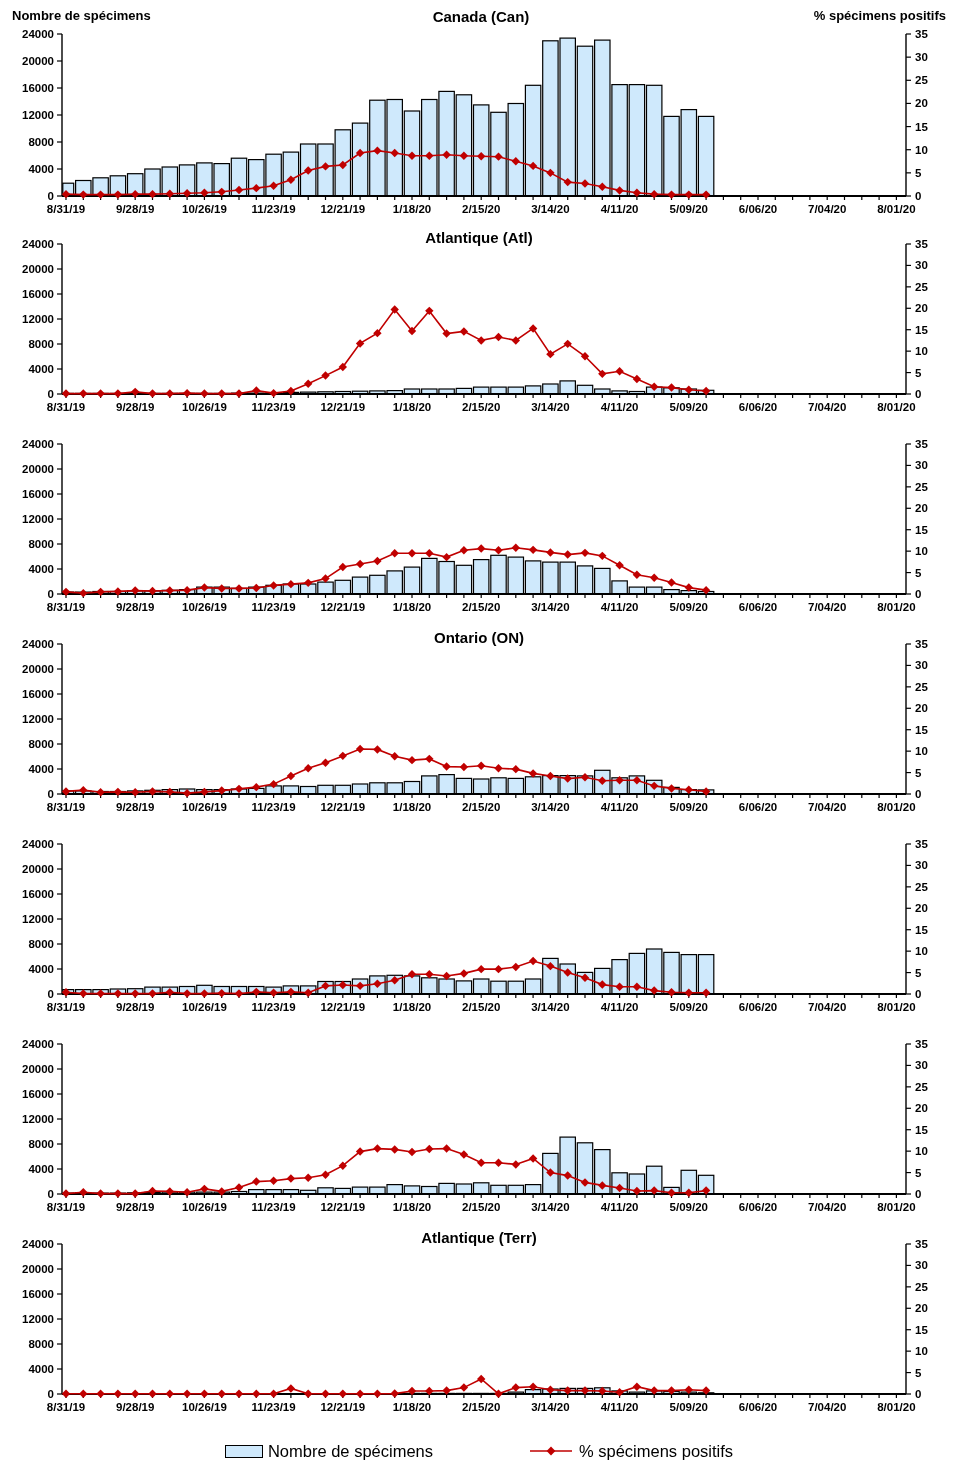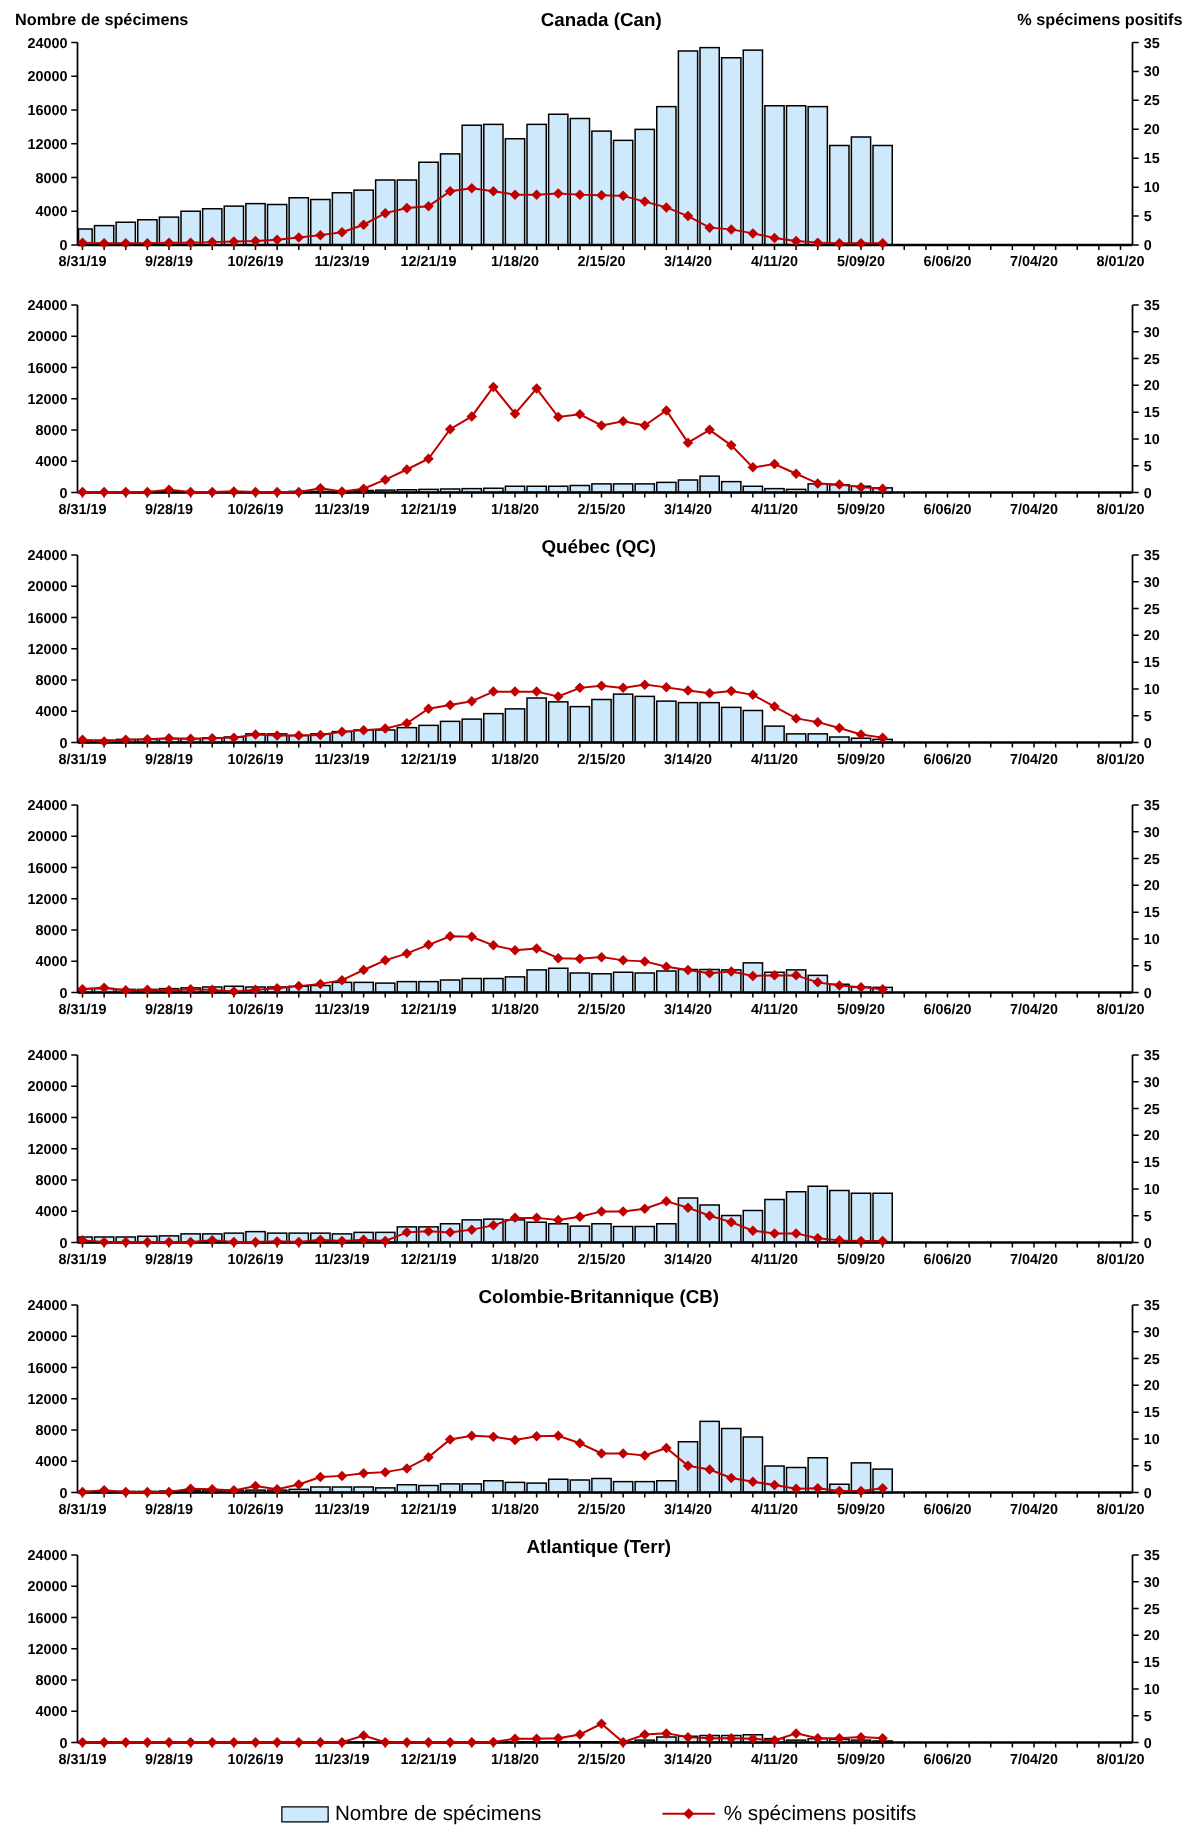--- a/index.html
+++ b/index.html
@@ -209,20 +209,21 @@
       <path d="M619.6 156.24571428571429 L623.8000000000001 160.44571428571427 L619.6 164.64571428571426 L615.4 160.44571428571427 Z" fill="var(--line-color)"></path>
       <path d="M636.9 158.56 L641.1 162.76 L636.9 166.95999999999998 L632.6999999999999 162.76 Z" fill="var(--line-color)"></path>
       <path d="M654.2 159.94857142857143 L658.4000000000001 164.14857142857142 L654.2 168.3485714285714 L650 164.14857142857142 Z" fill="var(--line-color)"></path>
       <path d="M671.5 160.4114285714286 L675.7 164.61142857142858 L671.5 168.81142857142856 L667.3 164.61142857142858 Z" fill="var(--line-color)"></path>
       <path d="M688.8000000000001 160.4114285714286 L693.0000000000001 164.61142857142858 L688.8000000000001 168.81142857142856 L684.6 164.61142857142858 Z" fill="var(--line-color)"></path>
       <path d="M706.1 160.4114285714286 L710.3000000000001 164.61142857142858 L706.1 168.81142857142856 L701.9 164.61142857142858 Z" fill="var(--line-color)"></path>
     </svg>
 </div>
 
 <div class="panel">
+  <div class="panel-title">Atlantique (Atl)</div>
   <svg class="chart" width="958" height="200">
       <rect x="62.8" y="165.4" width="10.9" height="0.6" fill="var(--bar-fill)" stroke="#000" stroke-width="1.2"></rect>
       <rect x="75.6" y="165.4" width="15.4" height="0.6" fill="var(--bar-fill)" stroke="#000" stroke-width="1.2"></rect>
       <rect x="92.9" y="165.4" width="15.4" height="0.6" fill="var(--bar-fill)" stroke="#000" stroke-width="1.2"></rect>
       <rect x="110.2" y="165.4" width="15.4" height="0.6" fill="var(--bar-fill)" stroke="#000" stroke-width="1.2"></rect>
       <rect x="127.5" y="165.4" width="15.4" height="0.6" fill="var(--bar-fill)" stroke="#000" stroke-width="1.2"></rect>
       <rect x="144.8" y="165.4" width="15.4" height="0.6" fill="var(--bar-fill)" stroke="#000" stroke-width="1.2"></rect>
       <rect x="162.1" y="165.4" width="15.4" height="0.6" fill="var(--bar-fill)" stroke="#000" stroke-width="1.2"></rect>
       <rect x="179.4" y="165.4" width="15.4" height="0.6" fill="var(--bar-fill)" stroke="#000" stroke-width="1.2"></rect>
       <rect x="196.7" y="165.4" width="15.4" height="0.6" fill="var(--bar-fill)" stroke="#000" stroke-width="1.2"></rect>
@@ -386,21 +387,20 @@
       <path d="M619.6 139.0857142857143 L623.8000000000001 143.28571428571428 L619.6 147.48571428571427 L615.4 143.28571428571428 Z" fill="var(--line-color)"></path>
       <path d="M636.9 146.8 L641.1 151 L636.9 155.2 L632.6999999999999 151 Z" fill="var(--line-color)"></path>
       <path d="M654.2 154.51428571428573 L658.4000000000001 158.71428571428572 L654.2 162.9142857142857 L650 158.71428571428572 Z" fill="var(--line-color)"></path>
       <path d="M671.5 155.3714285714286 L675.7 159.57142857142858 L671.5 163.77142857142857 L667.3 159.57142857142858 Z" fill="var(--line-color)"></path>
       <path d="M688.8000000000001 157.51428571428573 L693.0000000000001 161.71428571428572 L688.8000000000001 165.9142857142857 L684.6 161.71428571428572 Z" fill="var(--line-color)"></path>
       <path d="M706.1 158.8 L710.3000000000001 163 L706.1 167.2 L701.9 163 Z" fill="var(--line-color)"></path>
     </svg>
 </div>
 
 <div class="panel">
-  <div class="panel-title">Québec (QC)</div>
   <svg class="chart" width="958" height="200">
       <rect x="62.8" y="164.1" width="10.9" height="1.9" fill="var(--bar-fill)" stroke="#000" stroke-width="1.2"></rect>
       <rect x="75.6" y="164.1" width="15.4" height="1.9" fill="var(--bar-fill)" stroke="#000" stroke-width="1.2"></rect>
       <rect x="92.9" y="163.5" width="15.4" height="2.5" fill="var(--bar-fill)" stroke="#000" stroke-width="1.2"></rect>
       <rect x="110.2" y="163.5" width="15.4" height="2.5" fill="var(--bar-fill)" stroke="#000" stroke-width="1.2"></rect>
       <rect x="127.5" y="162.9" width="15.4" height="3.1" fill="var(--bar-fill)" stroke="#000" stroke-width="1.2"></rect>
       <rect x="144.8" y="162.9" width="15.4" height="3.1" fill="var(--bar-fill)" stroke="#000" stroke-width="1.2"></rect>
       <rect x="162.1" y="162.3" width="15.4" height="3.8" fill="var(--bar-fill)" stroke="#000" stroke-width="1.2"></rect>
       <rect x="179.4" y="161.6" width="15.4" height="4.4" fill="var(--bar-fill)" stroke="#000" stroke-width="1.2"></rect>
       <rect x="196.7" y="159.1" width="15.4" height="6.9" fill="var(--bar-fill)" stroke="#000" stroke-width="1.2"></rect>
@@ -564,20 +564,21 @@
       <path d="M619.6 133.0857142857143 L623.8000000000001 137.28571428571428 L619.6 141.48571428571427 L615.4 137.28571428571428 Z" fill="var(--line-color)"></path>
       <path d="M636.9 142.51428571428573 L641.1 146.71428571428572 L636.9 150.9142857142857 L632.6999999999999 146.71428571428572 Z" fill="var(--line-color)"></path>
       <path d="M654.2 145.51428571428573 L658.4000000000001 149.71428571428572 L654.2 153.9142857142857 L650 149.71428571428572 Z" fill="var(--line-color)"></path>
       <path d="M671.5 150.22857142857143 L675.7 154.42857142857142 L671.5 158.6285714285714 L667.3 154.42857142857142 Z" fill="var(--line-color)"></path>
       <path d="M688.8000000000001 155.3714285714286 L693.0000000000001 159.57142857142858 L688.8000000000001 163.77142857142857 L684.6 159.57142857142858 Z" fill="var(--line-color)"></path>
       <path d="M706.1 157.94285714285715 L710.3000000000001 162.14285714285714 L706.1 166.34285714285713 L701.9 162.14285714285714 Z" fill="var(--line-color)"></path>
     </svg>
 </div>
 
 <div class="panel">
+  <div class="panel-title">Ontario (ON)</div>
   <svg class="chart" width="958" height="200">
       <rect x="62.8" y="162.9" width="10.9" height="3.1" fill="var(--bar-fill)" stroke="#000" stroke-width="1.2"></rect>
       <rect x="75.6" y="162.9" width="15.4" height="3.1" fill="var(--bar-fill)" stroke="#000" stroke-width="1.2"></rect>
       <rect x="92.9" y="163.5" width="15.4" height="2.5" fill="var(--bar-fill)" stroke="#000" stroke-width="1.2"></rect>
       <rect x="110.2" y="163.5" width="15.4" height="2.5" fill="var(--bar-fill)" stroke="#000" stroke-width="1.2"></rect>
       <rect x="127.5" y="162.9" width="15.4" height="3.1" fill="var(--bar-fill)" stroke="#000" stroke-width="1.2"></rect>
       <rect x="144.8" y="162.3" width="15.4" height="3.8" fill="var(--bar-fill)" stroke="#000" stroke-width="1.2"></rect>
       <rect x="162.1" y="161.6" width="15.4" height="4.4" fill="var(--bar-fill)" stroke="#000" stroke-width="1.2"></rect>
       <rect x="179.4" y="161.0" width="15.4" height="5.0" fill="var(--bar-fill)" stroke="#000" stroke-width="1.2"></rect>
       <rect x="196.7" y="161.6" width="15.4" height="4.4" fill="var(--bar-fill)" stroke="#000" stroke-width="1.2"></rect>
@@ -918,21 +919,20 @@
       <path d="M619.6 154.51428571428573 L623.8000000000001 158.71428571428572 L619.6 162.9142857142857 L615.4 158.71428571428572 Z" fill="var(--line-color)"></path>
       <path d="M636.9 154.51428571428573 L641.1 158.71428571428572 L636.9 162.9142857142857 L632.6999999999999 158.71428571428572 Z" fill="var(--line-color)"></path>
       <path d="M654.2 158.3714285714286 L658.4000000000001 162.57142857142858 L654.2 166.77142857142857 L650 162.57142857142858 Z" fill="var(--line-color)"></path>
       <path d="M671.5 160.0857142857143 L675.7 164.28571428571428 L671.5 168.48571428571427 L667.3 164.28571428571428 Z" fill="var(--line-color)"></path>
       <path d="M688.8000000000001 160.51428571428573 L693.0000000000001 164.71428571428572 L688.8000000000001 168.9142857142857 L684.6 164.71428571428572 Z" fill="var(--line-color)"></path>
       <path d="M706.1 160.51428571428573 L710.3000000000001 164.71428571428572 L706.1 168.9142857142857 L701.9 164.71428571428572 Z" fill="var(--line-color)"></path>
     </svg>
 </div>
 
 <div class="panel">
-  <div class="panel-title">Colombie-Britannique (CB)</div>
   <svg class="chart" width="958" height="200">
       <rect x="62.8" y="165.1" width="10.9" height="0.9" fill="var(--bar-fill)" stroke="#000" stroke-width="1.2"></rect>
       <rect x="75.6" y="164.8" width="15.4" height="1.3" fill="var(--bar-fill)" stroke="#000" stroke-width="1.2"></rect>
       <rect x="92.9" y="165.1" width="15.4" height="0.9" fill="var(--bar-fill)" stroke="#000" stroke-width="1.2"></rect>
       <rect x="110.2" y="165.1" width="15.4" height="0.9" fill="var(--bar-fill)" stroke="#000" stroke-width="1.2"></rect>
       <rect x="127.5" y="164.8" width="15.4" height="1.3" fill="var(--bar-fill)" stroke="#000" stroke-width="1.2"></rect>
       <rect x="144.8" y="164.4" width="15.4" height="1.6" fill="var(--bar-fill)" stroke="#000" stroke-width="1.2"></rect>
       <rect x="162.1" y="164.1" width="15.4" height="1.9" fill="var(--bar-fill)" stroke="#000" stroke-width="1.2"></rect>
       <rect x="179.4" y="164.1" width="15.4" height="1.9" fill="var(--bar-fill)" stroke="#000" stroke-width="1.2"></rect>
       <rect x="196.7" y="164.1" width="15.4" height="1.9" fill="var(--bar-fill)" stroke="#000" stroke-width="1.2"></rect>

